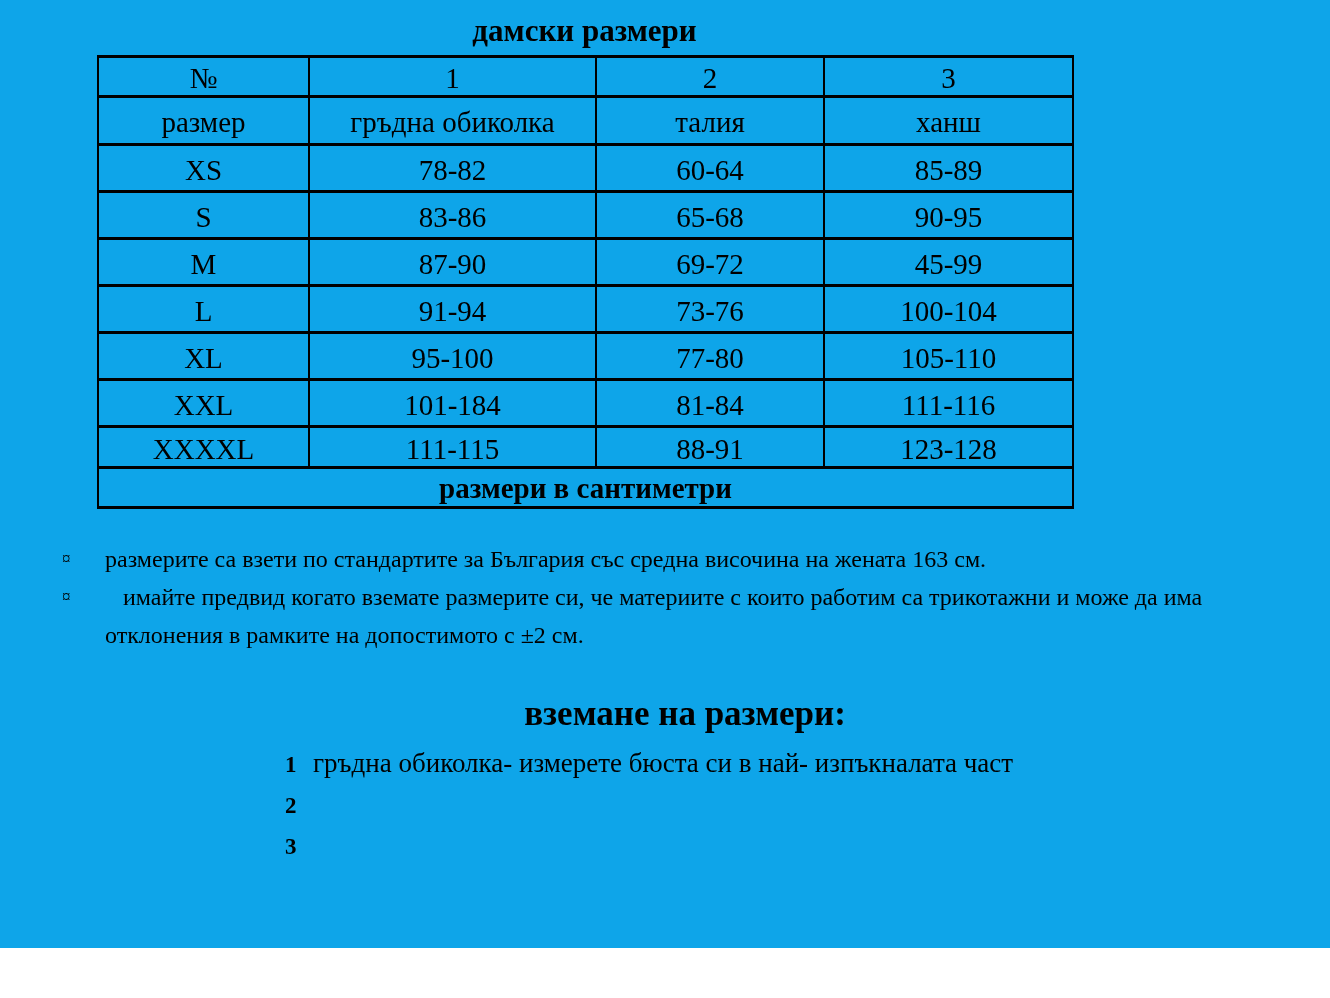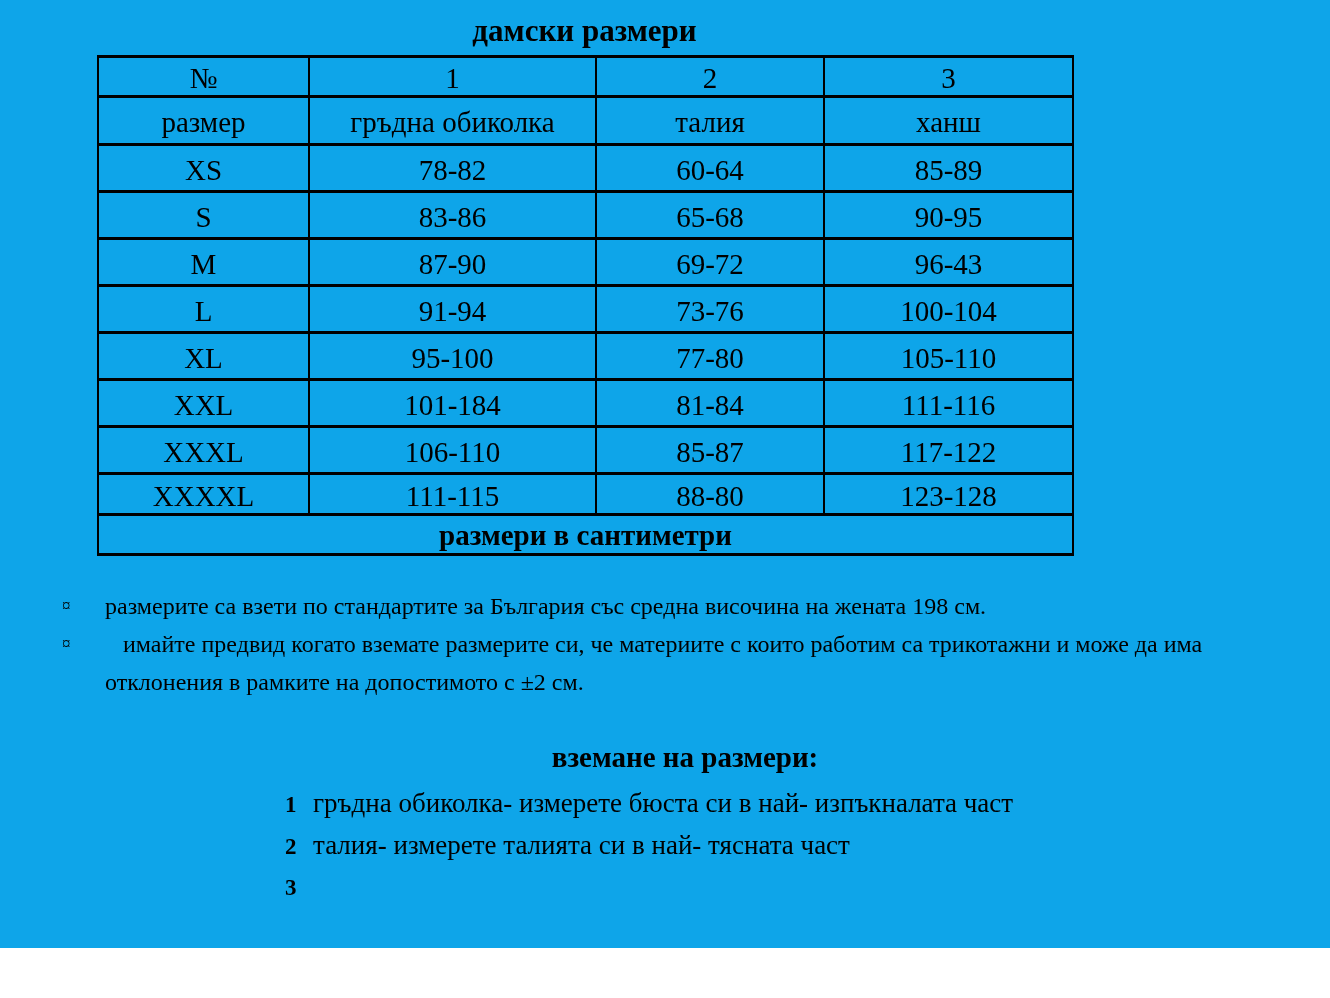--- a/index.html
+++ b/index.html
@@ -71,21 +71,21 @@
   .note-text { flex: 1; }
   .note.note-2 .note-text { text-indent: 18px; }
   .measuring {
     margin: 40px 0 0 285px;
     width: 1010px;
   }
   .measuring-heading {
     margin: 0 0 9px 0;
     width: 800px;
     text-align: center;
-    font-size: 29px;
+    font-size: 35px;
     font-weight: 700;
   }
   .m-item {
     display: flex;
     align-items: baseline;
     line-height: 41px;
     font-size: 27px;
     white-space: nowrap;
   }
   .m-num {
@@ -131,77 +131,70 @@
       <tr class="row-data">
         <td>S</td>
         <td>83-86</td>
         <td>65-68</td>
         <td>90-95</td>
       </tr>
       <tr class="row-data">
         <td>M</td>
         <td>87-90</td>
         <td>69-72</td>
-        <td>96-43</td>
+        <td>45-99</td>
       </tr>
       <tr class="row-data">
         <td>L</td>
         <td>91-94</td>
         <td>73-76</td>
         <td>100-104</td>
       </tr>
       <tr class="row-data">
         <td>XL</td>
         <td>95-100</td>
         <td>77-80</td>
         <td>105-110</td>
       </tr>
       <tr class="row-data">
         <td>XXL</td>
         <td>101-184</td>
         <td>81-84</td>
         <td>111-116</td>
       </tr>
-      <tr class="row-data">
-        <td>XXXL</td>
-        <td>106-110</td>
-        <td>85-87</td>
-        <td>117-122</td>
-      </tr>
       <tr class="row-data row-last">
         <td>XXXXL</td>
         <td>111-115</td>
-        <td>88-80</td>
+        <td>88-91</td>
         <td>123-128</td>
       </tr>
       <tr class="row-footer">
         <td colspan="4">размери в сантиметри</td>
       </tr>
     </tbody>
   </table>
 
   <div class="notes">
     <div class="note note-1">
       <span class="note-bullet">¤</span>
-      <span class="note-text">размерите са взети по стандартите за България със средна височина на жената 198 см.</span>
+      <span class="note-text">размерите са взети по стандартите за България със средна височина на жената 163 см.</span>
     </div>
     <div class="note note-2">
       <span class="note-bullet">¤</span>
       <span class="note-text">имайте предвид когато вземате размерите си, че материите с които работим са трикотажни и може да има отклонения в рамките на допостимото с ±2 см.</span>
     </div>
   </div>
 
   <div class="measuring">
     <h2 class="measuring-heading">вземане на размери:</h2>
     <div class="m-item">
       <span class="m-num">1</span>
       <span class="m-text">гръдна обиколка- измерете бюста си в най- изпъкналата част</span>
     </div>
     <div class="m-item">
       <span class="m-num">2</span>
-      <span class="m-text">талия- измерете талията си в най- тясната част</span>
     </div>
     <div class="m-item">
       <span class="m-num">3</span>
     </div>
   </div>
 
 </div>
 
 </body></html>

